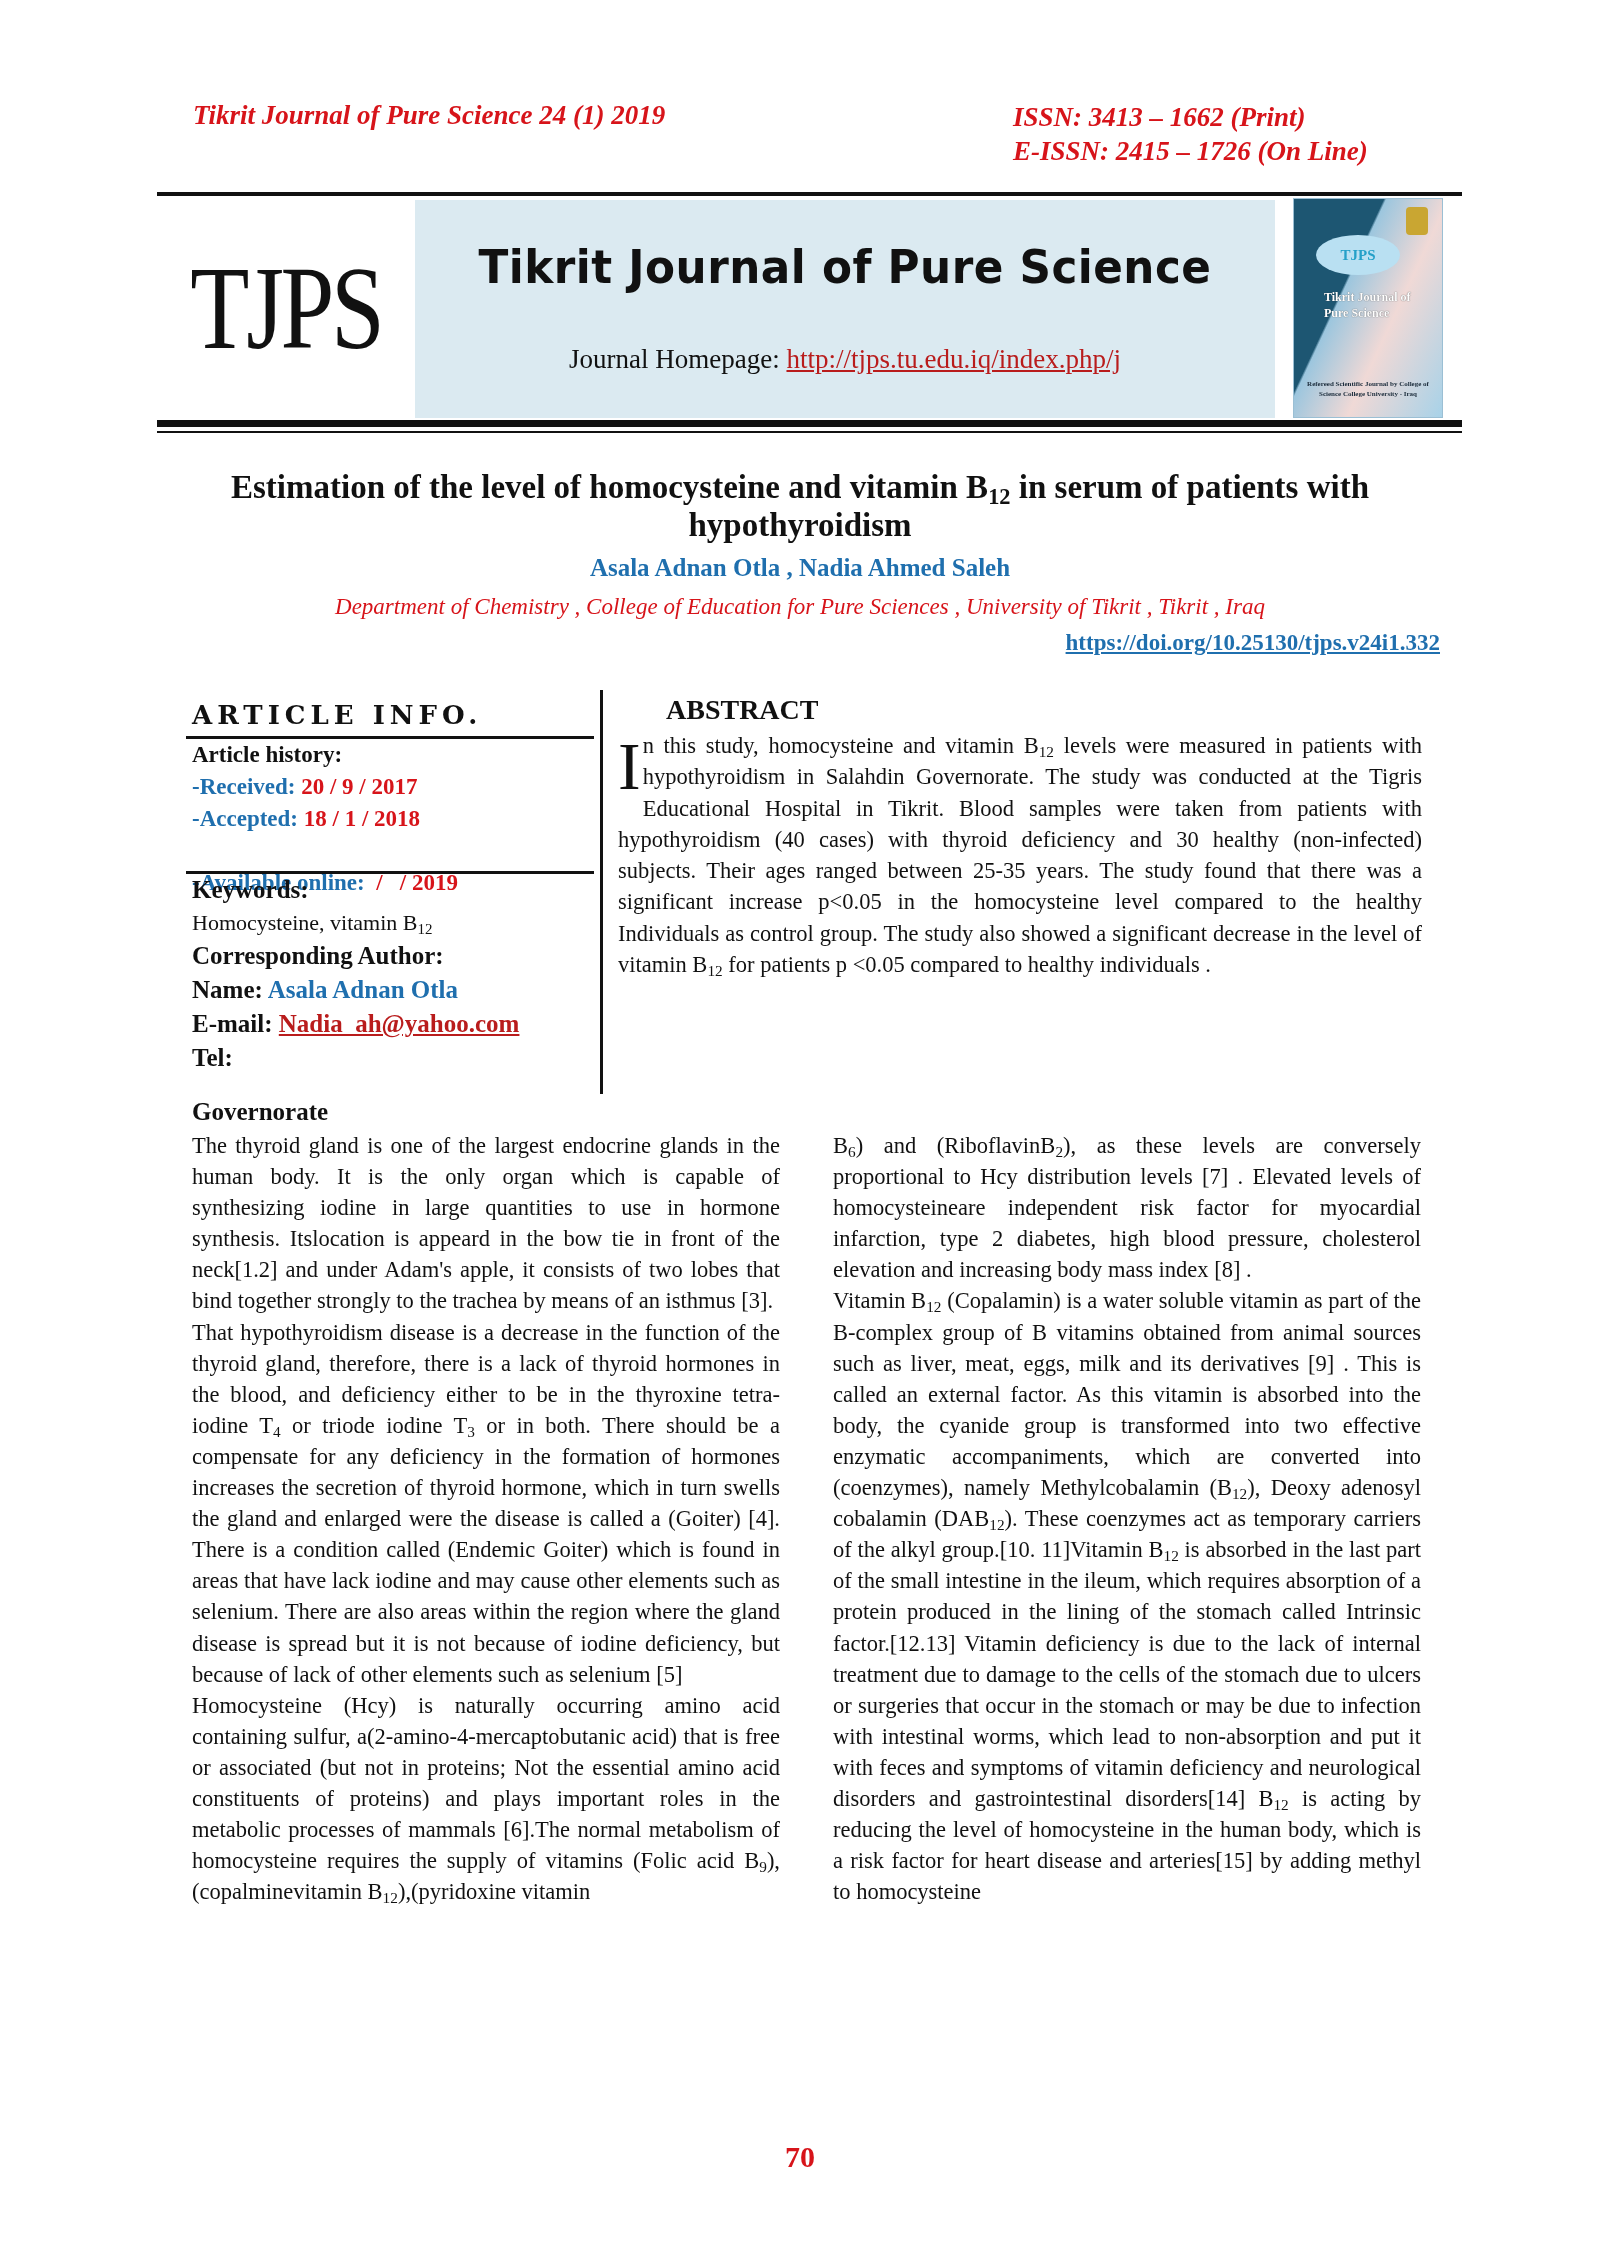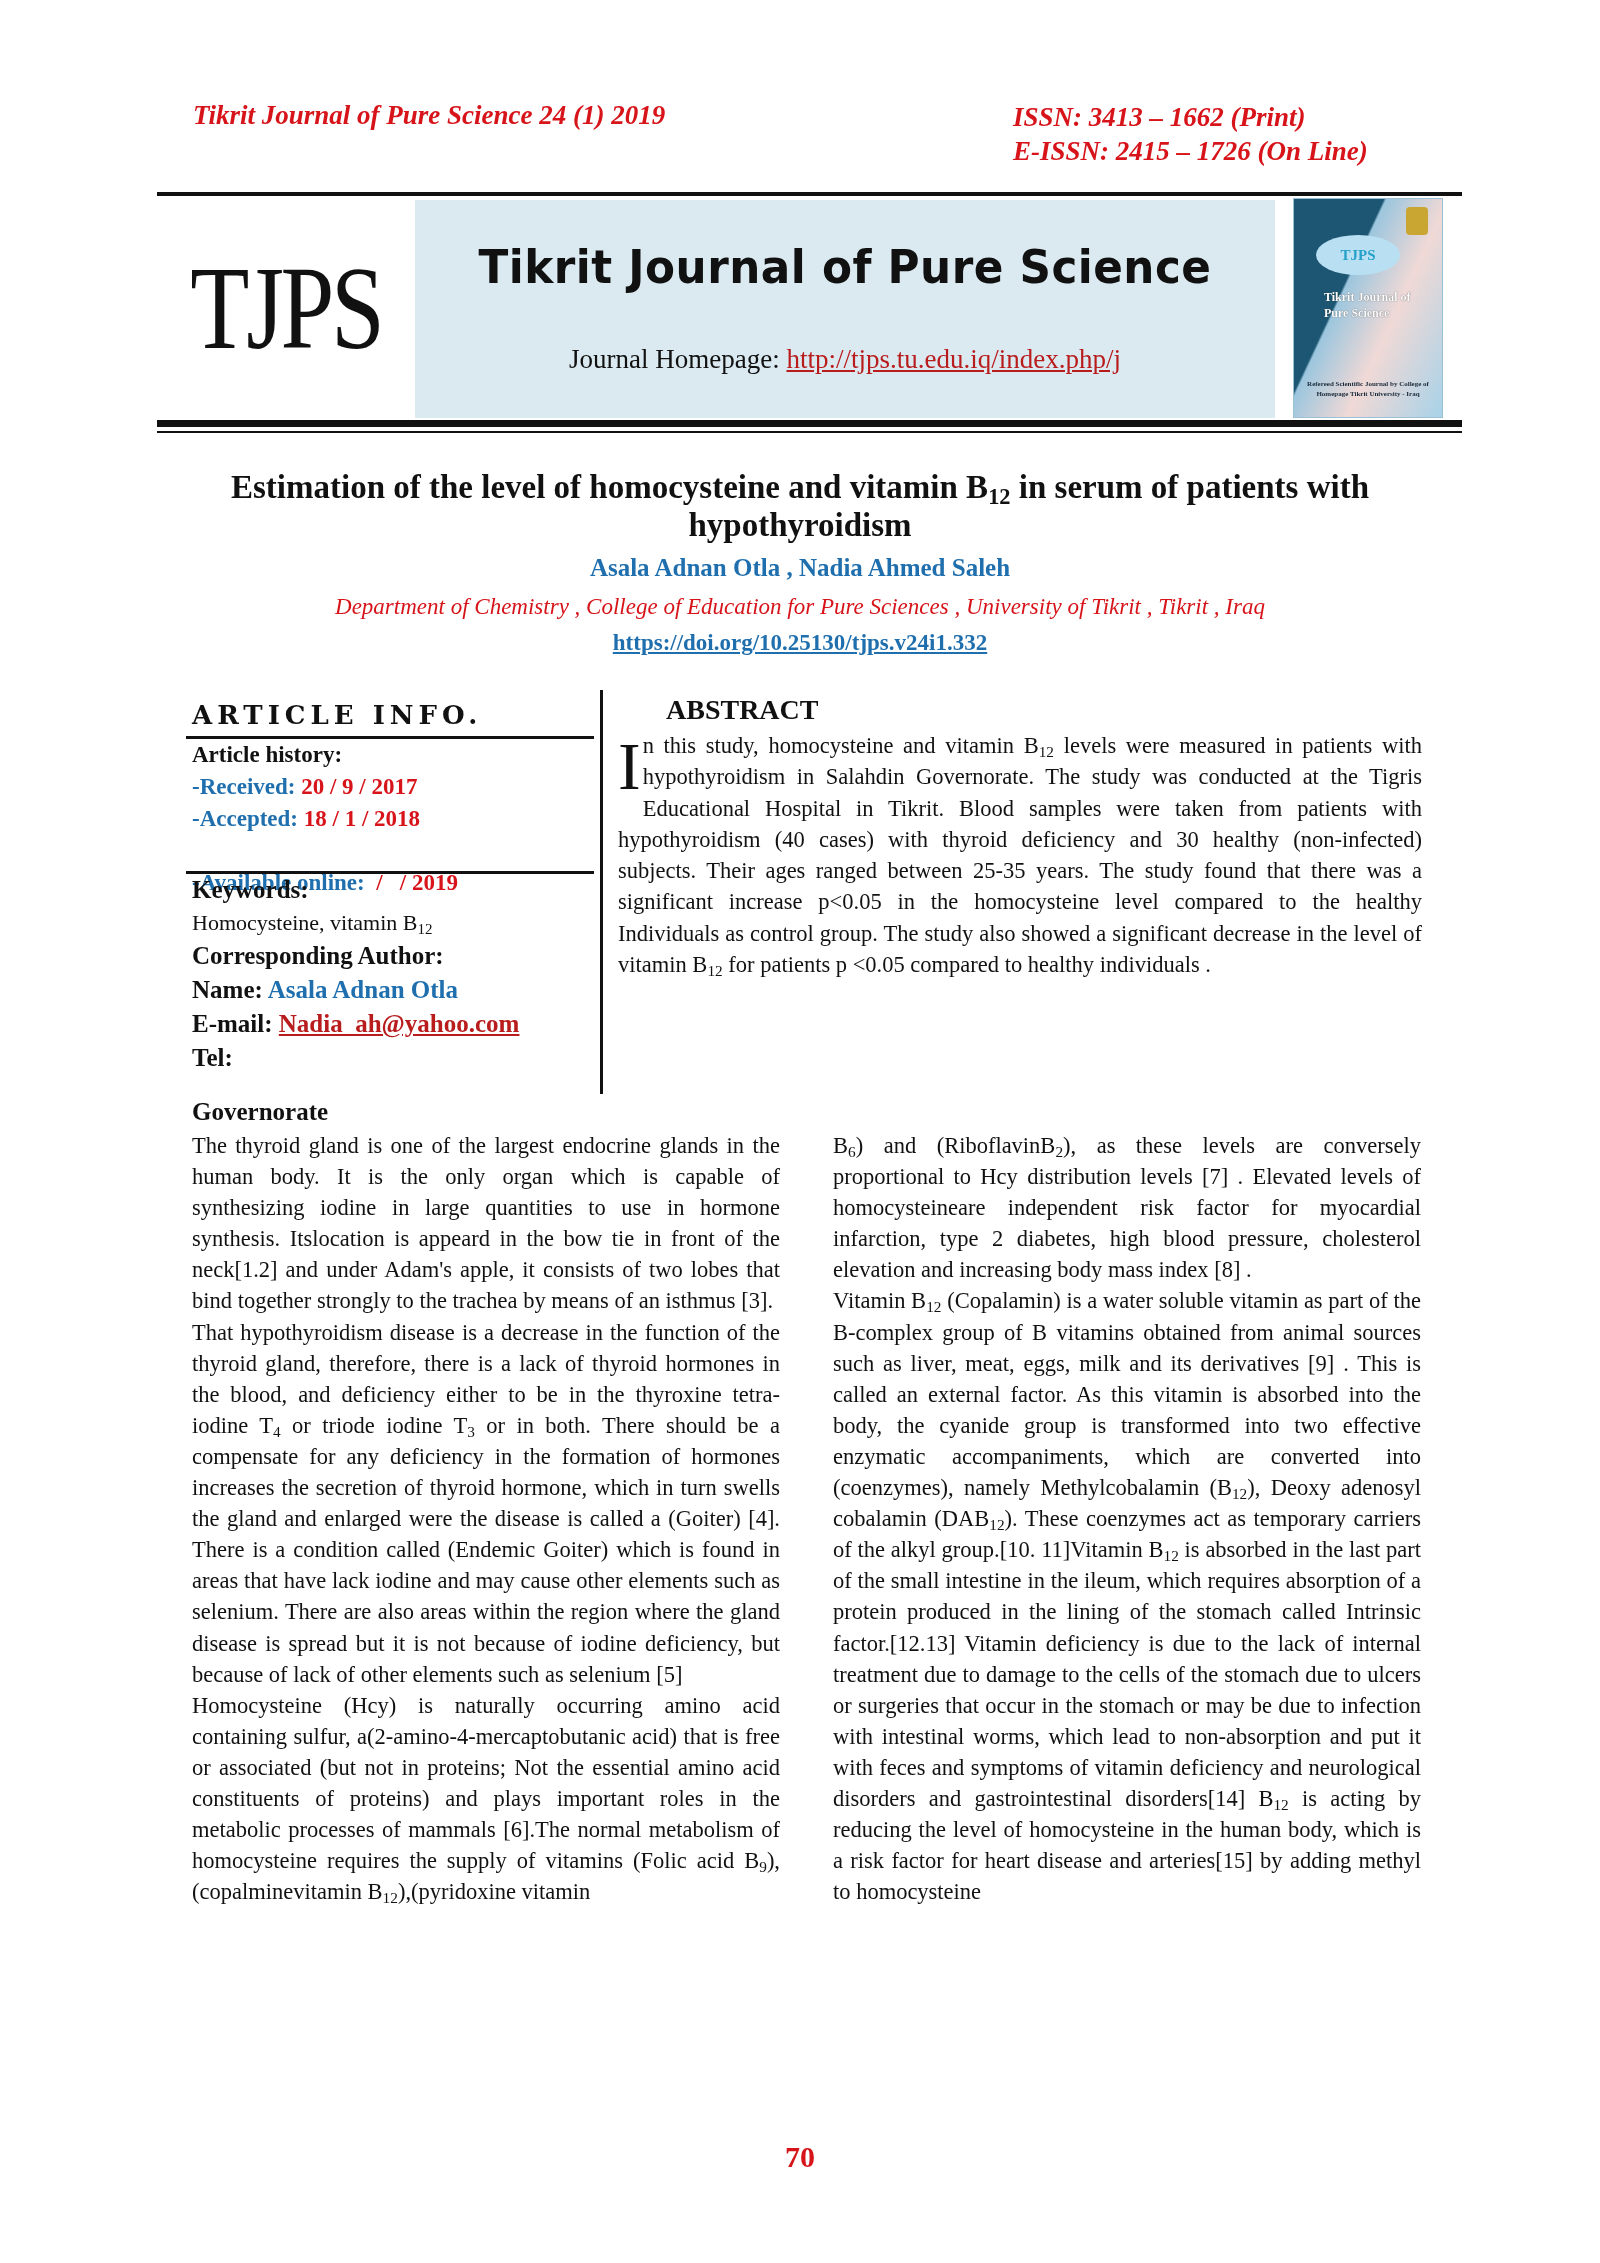--- a/index.html
+++ b/index.html
@@ -30,21 +30,21 @@
   .cover .oval { position: absolute; left: 22px; top: 36px; width: 84px; height: 40px; border-radius: 50%;
                  background: #b9e0f2; color: #25a0c8; font-weight: bold; font-size: 15px; text-align: center; line-height: 40px; }
   .cover .ct { position: absolute; left: 30px; top: 90px; font-size: 12px; font-weight: bold; color: #ffffff; line-height: 16px; text-shadow: 0 0 1px #333; }
   .cover .cf { position: absolute; left: 8px; top: 180px; width: 132px; font-size: 7px; font-weight: bold; color: #1b2c3b; text-align: center; line-height: 10px; }
   .cover .emb { position: absolute; left: 112px; top: 8px; width: 22px; height: 28px; border-radius: 4px; background: #c9a632; }
 
   
   .title { left: 160px; top: 468px; width: 1280px; text-align: center; font-size: 33px; font-weight: bold; line-height: 38px; }
   .authors { left: 160px; top: 554px; width: 1280px; text-align: center; font-size: 25px; font-weight: bold; }
   .affil { left: 160px; top: 594px; width: 1280px; text-align: center; font-size: 23px; font-style: italic; }
-  .doi { left: 160px; top: 630px; width: 1280px; text-align: center; font-size: 23px; font-weight: bold; }
+  .doi { left: 160px; top: 630px; width: 1280px; text-align: right; font-size: 23px; font-weight: bold; }
   .doi a { color: #1f6fae; text-decoration: underline; }
 
   
   .ai-head { left: 192px; top: 700px; font-family: "DejaVu Serif", serif; font-size: 26px; font-weight: bold; letter-spacing: 5px; }
   .ai-rule1 { left: 186px; top: 736px; width: 408px; height: 3px; background: #111; }
   .ai-rule2 { left: 186px; top: 871px; width: 408px; height: 3px; background: #111; }
   .vline { left: 600px; top: 690px; width: 3px; height: 404px; background: #111; }
   .ai-line { left: 192px; font-size: 23px; font-weight: bold; }
   .kw-h { left: 192px; top: 876px; font-size: 25px; font-weight: bold; }
   .kw-v { left: 192px; top: 910px; font-size: 22px; }
@@ -80,21 +80,21 @@
   <span>Journal Homepage:</span>
   <a class="link" href="#">http://tjps.tu.edu.iq/index.php/j</a>
 </div>
 <div class="abs cover">
   <div class="emb"></div>
   <div class="oval">TJPS</div>
   <div class="ct">
     <div>Tikrit Journal of</div>
     <div>Pure Science</div>
   </div>
-  <div class="cf">Refereed Scientific Journal by College of Homepage Tikrit University - Iraq</div>
+  <div class="cf">Refereed Scientific Journal by College of Science College University - Iraq</div>
 </div>
 <div class="abs rule-bot1"></div>
 <div class="abs rule-bot2"></div>
 
 <div class="abs title"><span>Estimation of the level of homocysteine and vitamin B</span><sub>12</sub><span> in serum of patients with hypothyroidism</span></div>
 <div class="abs authors blue">Asala Adnan Otla , Nadia Ahmed Saleh</div>
 <div class="abs affil red">Department of Chemistry , College of Education for Pure Sciences , University of Tikrit , Tikrit , Iraq</div>
 <div class="abs doi">
   <a href="#">https://doi.org/10.25130/tjps.v24i1.332</a>
 </div>

